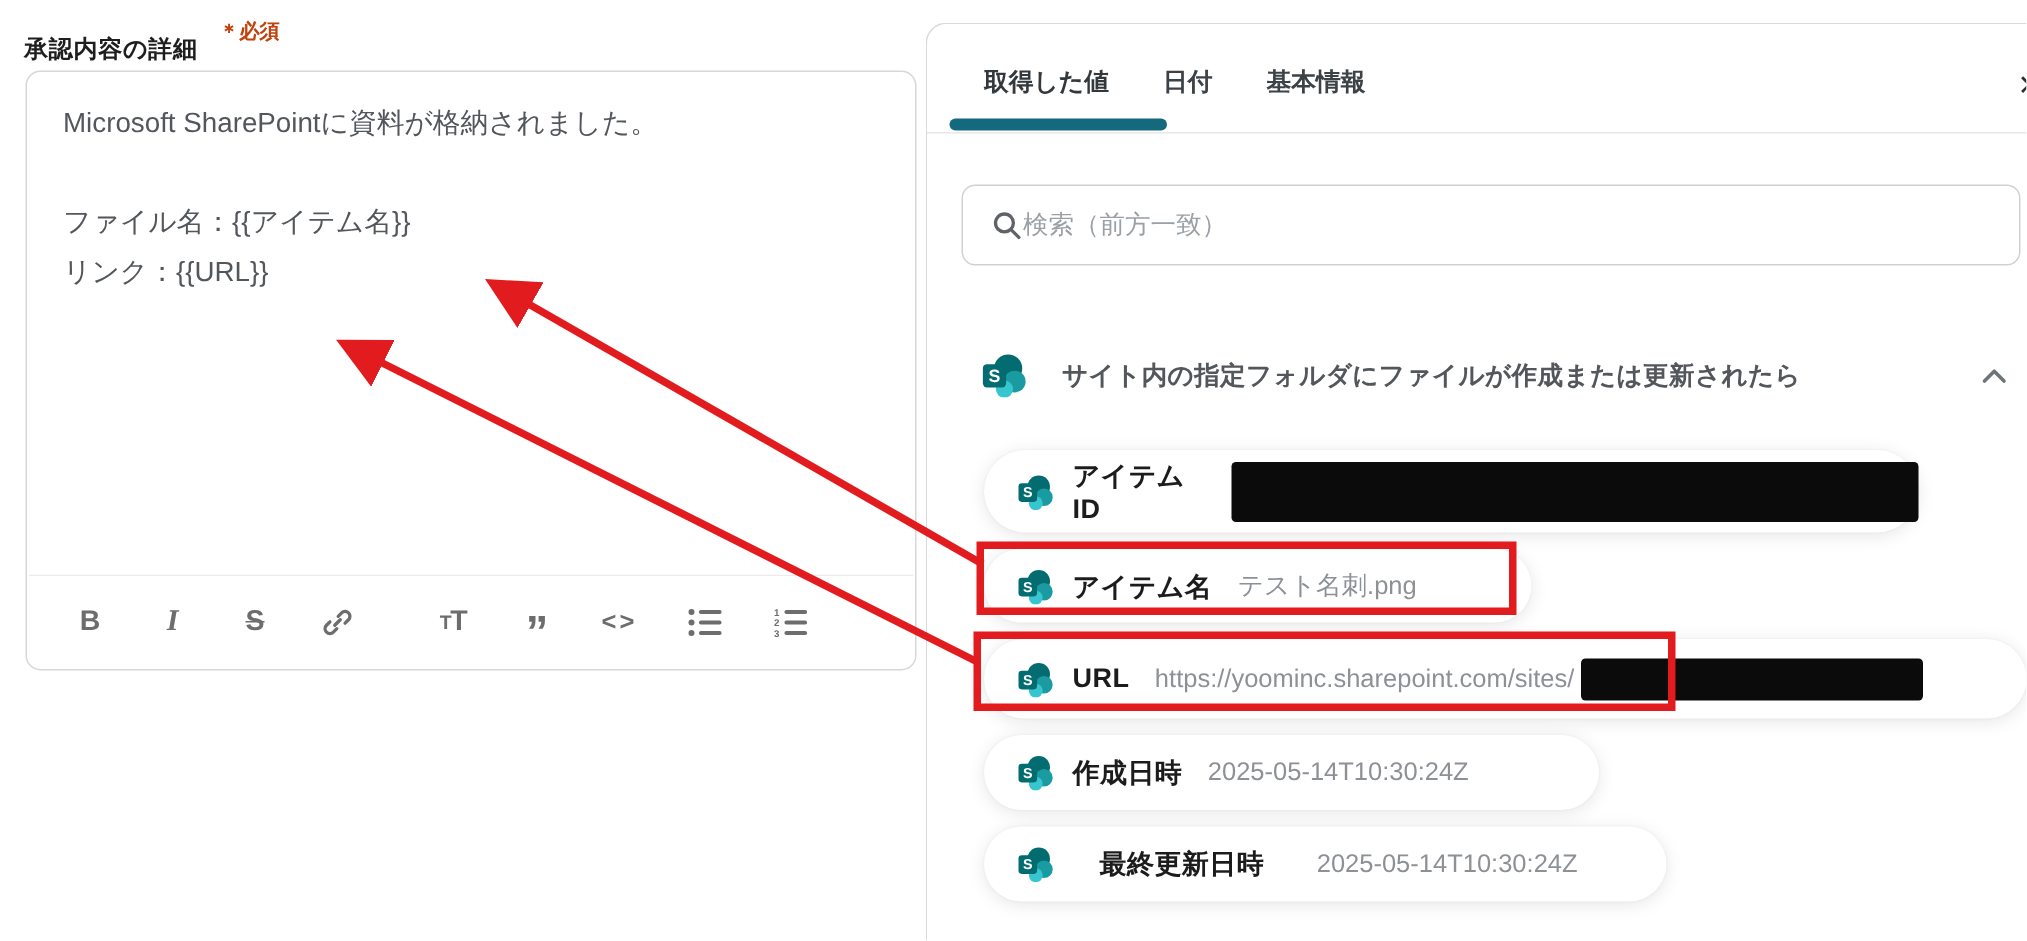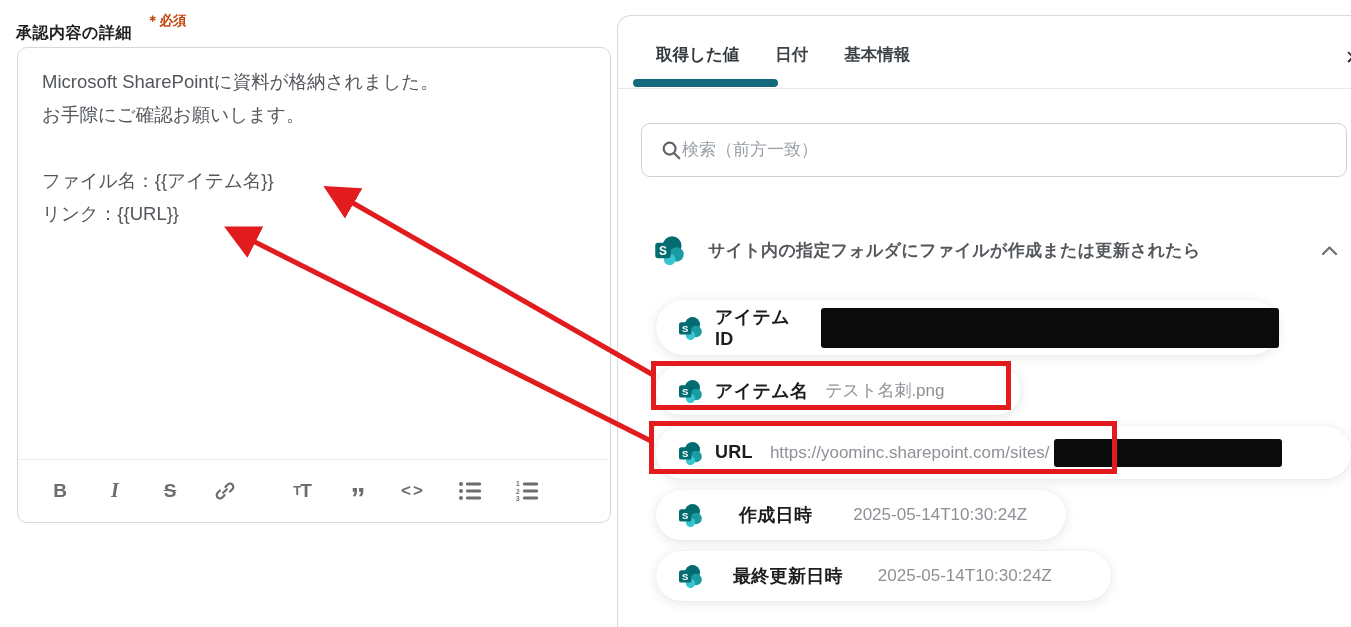--- a/index.html
+++ b/index.html
@@ -4,21 +4,21 @@
 <style>
   * { margin:0; padding:0; box-sizing:border-box; }
   html,body { background:#fff; }
   body { font-family:"Liberation Sans","DejaVu Sans",sans-serif; }
   #stage { position:relative; width:1351px; height:627px; background:#fff; overflow:hidden; }
 
   
   .field-label { position:absolute; left:16px; top:23px; font-size:16px; font-weight:bold; color:#1e1e1e; letter-spacing:.5px; }
   .required-badge { position:absolute; left:146px; top:12px; font-size:13.5px; font-weight:bold; color:#c2410c; }
 
-  .editor-box { position:absolute; left:17px; top:47px; width:594px; height:476px;
+  .editor-box { position:absolute; left:17px; top:47px; width:594px; height:400px;
     background:#fff; border:1.5px solid #d5d7d9; border-radius:10px; }
   .editor-text { position:absolute; left:24px; top:17px; right:16px; }
   .editor-line { min-height:33px; line-height:33px; font-size:18.5px; color:#53575c; white-space:pre; }
 
   .editor-toolbar { position:absolute; left:1px; right:1px; bottom:1px; height:62px;
     border-top:1px solid #ececec; display:flex; align-items:center; padding-left:30px; gap:33px;
     border-radius:0 0 10px 10px; background:#fff; }
   .tb-btn { display:flex; align-items:center; justify-content:center; min-width:22px; height:28px;
     color:#6d6d6d; font-size:19px; font-weight:bold; cursor:pointer; }
   .tb-italic { font-style:italic; font-family:"Liberation Serif","DejaVu Serif",serif; font-size:20px; }
@@ -50,21 +50,21 @@
   .trigger-chevron { margin-left:auto; }
 
   .chips { position:absolute; left:38px; top:284px; display:flex; flex-direction:column; gap:11px; }
   .chip { position:relative; display:flex; align-items:center; background:#fff; border-radius:28px;
     padding-left:22px; box-shadow:0 2px 12px rgba(0,0,0,.10), 0 0 2px rgba(0,0,0,.05); cursor:pointer; }
   .chip-label { margin-left:13px; font-size:18px; font-weight:bold; color:#1c1c1c; letter-spacing:.3px; }
   .chip-value { margin-left:17px; font-size:17px; color:#8d9196; }
   .row-itemid  { width:623px; height:55px; }
   .row-itemname{ width:365px; height:49px; }
   .row-url     { width:695px; height:53px; }
-  .row-created { width:410px; height:50px;gap:24px; }
+  .row-created { width:410px; height:50px; }
   .row-updated { width:455px; height:50px;gap:18px; }
   .redact-bar { background:#0b0b0b; border-radius:3px; }
   .redact-id { margin-left:16px; width:478px; height:40px; }
   .redact-url { margin-left:4px; width:228px; height:28px; }
 
   
   .hl-box { position:absolute; border:5px solid #e11b1e; background:transparent; pointer-events:none; }
   .hl-itemname { left:651px; top:361px; width:360px; height:49px; }
   .hl-url { left:649px; top:421px; width:468px; height:53px; }
   #arrows { position:absolute; left:0; top:0; pointer-events:none; }
@@ -87,21 +87,20 @@
 </svg>
 
 <div id="stage">
 
   <div class="field-label">承認内容の詳細</div>
   <div class="required-badge">＊必須</div>
 
   <div class="editor-box">
     <div class="editor-text">
       <div class="editor-line">Microsoft SharePointに資料が格納されました。</div>
-      <div class="editor-line">お手隙にご確認お願いします。</div>
       <div class="editor-line"></div>
       <div class="editor-line">ファイル名：{{アイテム名}}</div>
       <div class="editor-line">リンク：{{URL}}</div>
     </div>
 
     <div class="editor-toolbar">
       <span class="tb-btn">B</span>
       <span class="tb-btn tb-italic">I</span>
       <span class="tb-btn tb-strike">S</span>
       <span class="tb-btn">

